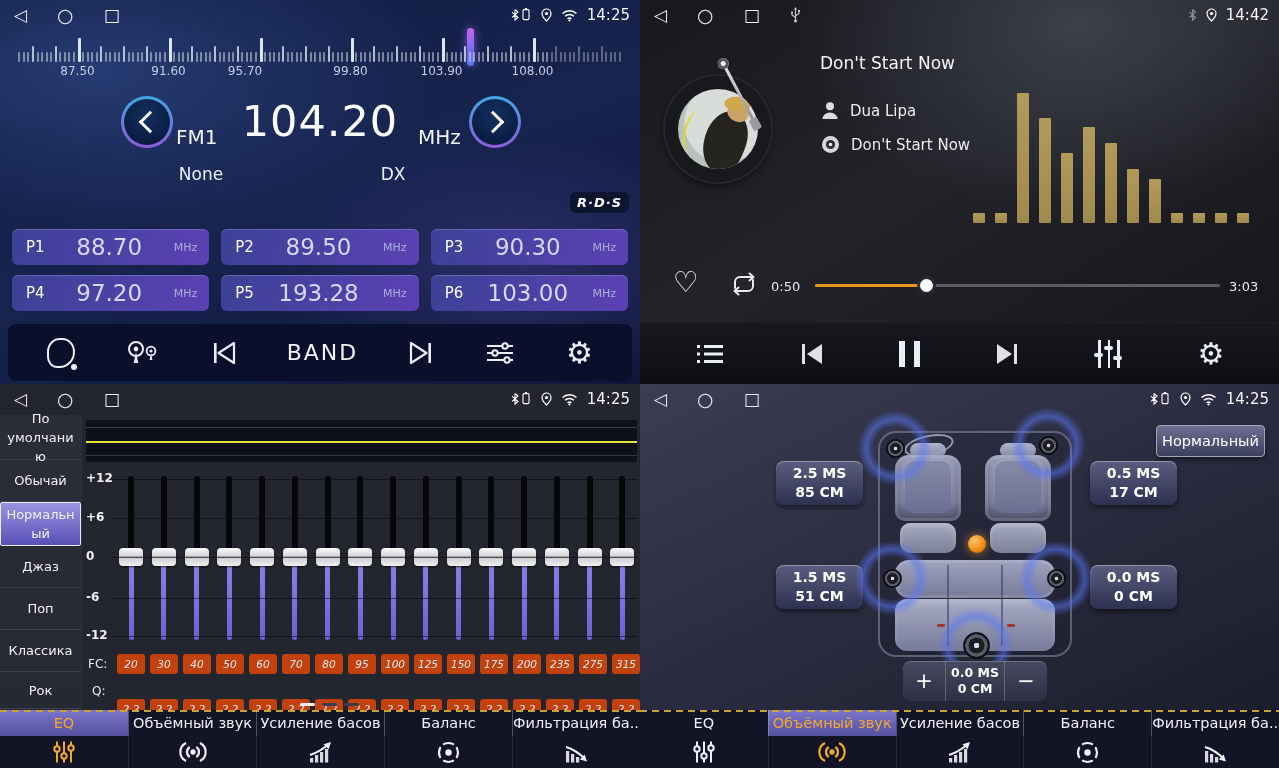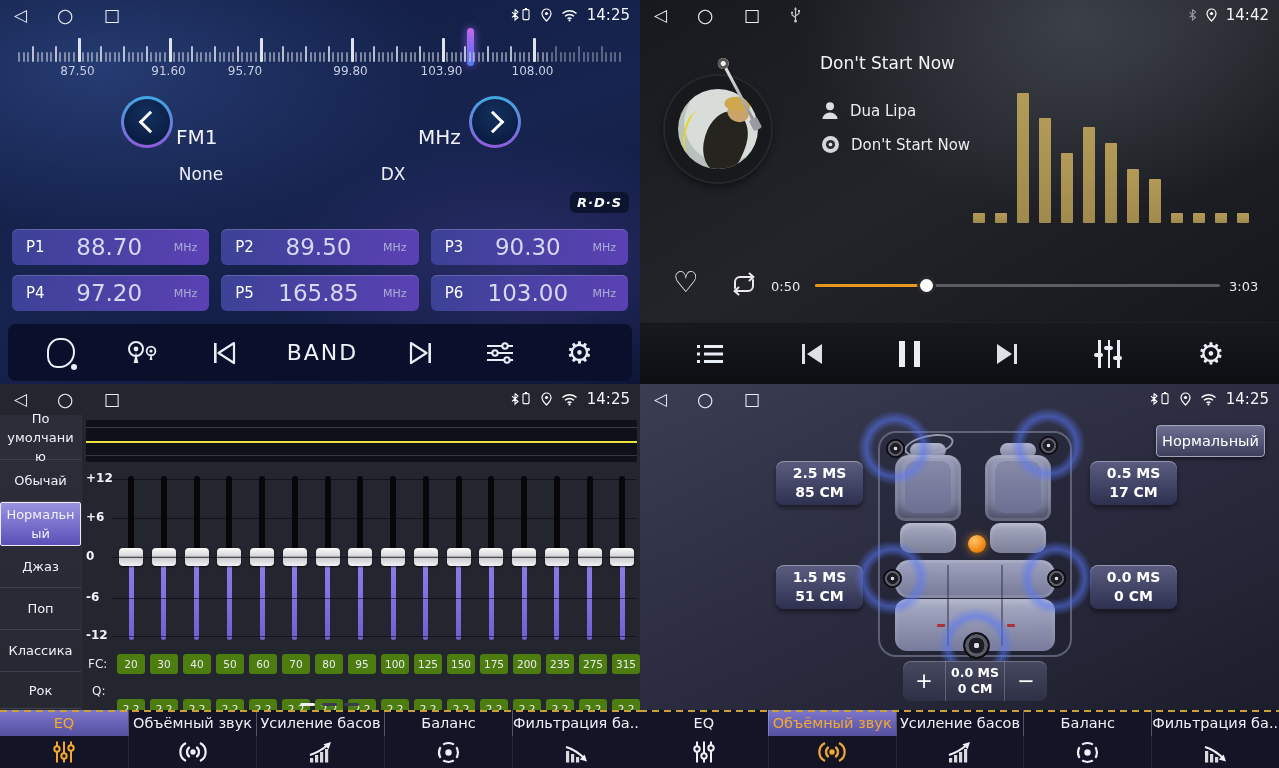--- a/index.html
+++ b/index.html
@@ -121,22 +121,22 @@
   .e-sliders{position:absolute;left:118px;top:90px;width:520px;height:170px;}
   .ecol{position:absolute;top:0;width:26px;height:170px;cursor:pointer;}
   .ecol .tk-top{position:absolute;left:10px;width:6px;border-radius:3px;background:#070709;}
   .ecol .tk-bot{position:absolute;left:10.5px;width:5px;border-radius:3px;background:linear-gradient(180deg,#8d80ea,#6f60d2);}
   .ecol .thumb{position:absolute;left:1px;width:24px;height:18px;border-radius:4px;
     background:linear-gradient(180deg,#fbfbfb,#d8d8da 42%,#8f8f94 50%,#cfcfd2 58%,#f2f2f4);
     box-shadow:0 1px 2px rgba(0,0,0,.7);}
   .e-fcrow,.e-qrow{position:absolute;left:117px;display:flex;gap:5px;}
   .e-fcrow{top:270px;}
   .e-qrow{top:315px;}
-  .chip{width:28px;height:20px;border-radius:3px;background:#4d7c0f;color:#e9ebf3;font-size:10.5px;
-    display:flex;align-items:center;justify-content:center;cursor:pointer;}
+  .chip{width:28px;height:20px;border-radius:3px;background:#c2410c;color:#e9ebf3;font-size:10.5px;
+    display:flex;align-items:center;justify-content:center;cursor:pointer;font-style:italic;}
   .e-lab{position:absolute;font-size:12px;color:#e9ebf3;}
   .e-dots{position:absolute;left:300px;top:319px;display:flex;gap:7px;}
   .e-dots i{display:block;width:15px;height:3px;border-radius:2px;background:#3a3d4d;}
   .e-dots i.on{background:#f0f0f4;}
   
   .tabbar{position:absolute;left:0;right:0;bottom:0;height:58px;background:#131527;display:flex;}
   .tabbar::before{content:'';position:absolute;left:0;right:0;top:0;height:2px;
     background:repeating-linear-gradient(90deg,#c9a139 0 7px,transparent 7px 12px);}
   .tab{width:20%;display:flex;flex-direction:column;cursor:pointer;box-sizing:border-box;}
   .tab .tlabel{height:26px;line-height:26px;text-align:center;font-size:14.5px;color:#eef0f5;
@@ -377,20 +377,21 @@
         <span class="dial-label" style="left: 427.5px;">103.90</span>
         <span class="dial-label" style="left: 518.5px;">108.00</span>
       </div>
 
     <div class="r-chev dn">
         <span class="inner">
           <i class="chv left"></i>
         </span>
       </div>
     <div class="r-band-label">FM1</div>
+    <div class="r-freq">104.20</div>
     <div class="r-unit">MHz</div>
     <div class="r-chev up">
         <span class="inner">
           <i class="chv right"></i>
         </span>
       </div>
     <div class="r-none">None</div>
     <div class="r-dx">DX</div>
     <div class="rds-badge">R·D·S</div>
 
@@ -410,21 +411,21 @@
           <span class="pf">90.30</span>
           <span class="pu">MHz</span>
         </div>
         <div class="preset-btn">
           <span class="pl">P4</span>
           <span class="pf">97.20</span>
           <span class="pu">MHz</span>
         </div>
         <div class="preset-btn">
           <span class="pl">P5</span>
-          <span class="pf">165.85</span>
+          <span class="pf">193.28</span>
           <span class="pu">MHz</span>
         </div>
         <div class="preset-btn">
           <span class="pl">P6</span>
           <span class="pf">103.00</span>
           <span class="pu">MHz</span>
         </div>
       </div>
 
     <div class="r-toolbar">

